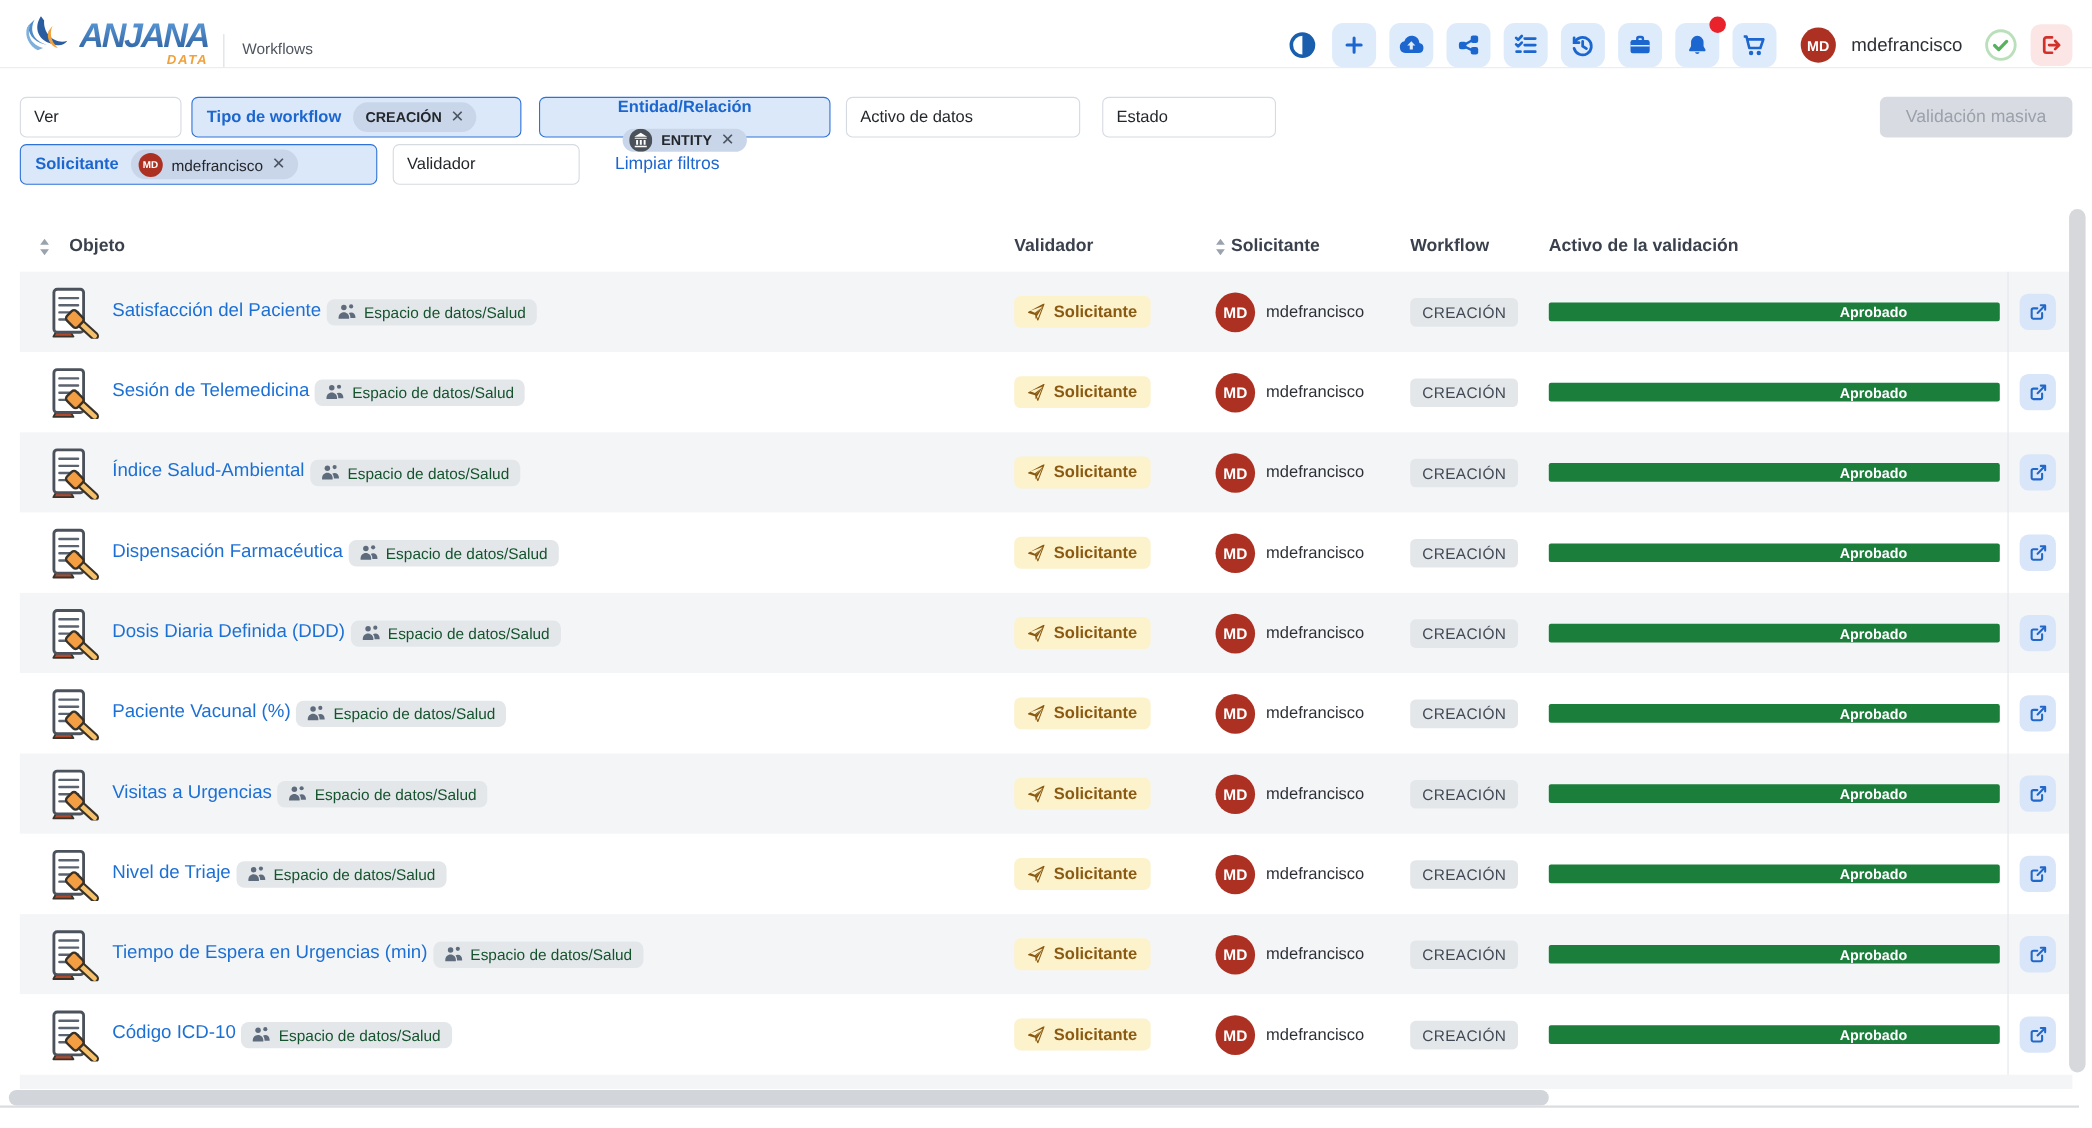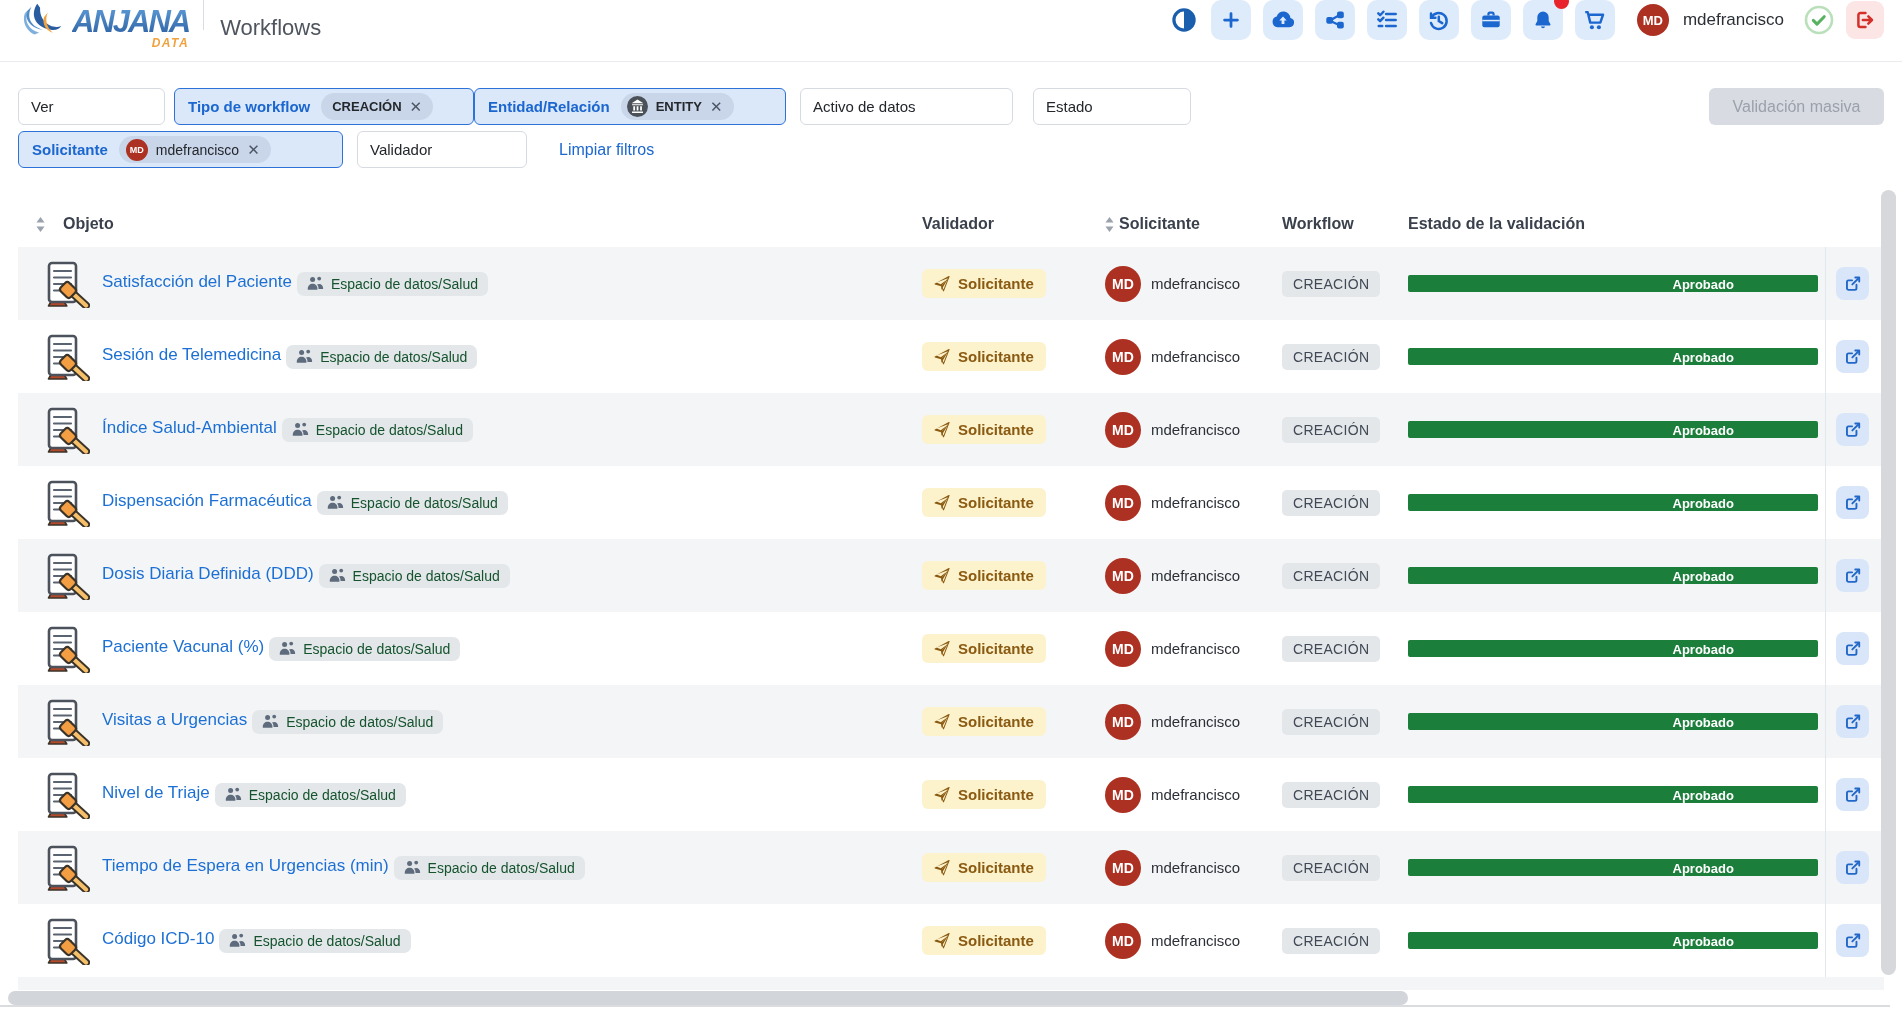--- a/index.html
+++ b/index.html
@@ -3,28 +3,28 @@
 <meta charset="utf-8">
 <style>
   * { box-sizing: border-box; }
   html,body { margin:0; padding:0; }
   body {
     width:1902px; height:1025px; overflow:hidden; position:relative;
     background:#fff; font-family:"Liberation Sans", sans-serif; color:#23262b;
   }
 
   
-  .app-header { height:62px; display:flex; align-items:flex-start; padding:0 18px; border-bottom:1px solid #e9ebef; background:#fff; }
+  .app-header { height:62px; display:flex; align-items:flex-end; padding:0 18px; border-bottom:1px solid #e9ebef; background:#fff; }
   .logo { display:flex; align-items:center; gap:4px; }
   .wordmark { position:relative; line-height:1; padding-bottom:8px; }
   .wordmark-main { font-size:31px; font-weight:bold; font-style:italic; letter-spacing:-2px;
       background:linear-gradient(180deg,#5f9fda 0%,#2a5d9f 100%); -webkit-background-clip:text; background-clip:text; color:transparent; }
   .wordmark-sub { position:absolute; right:0; bottom:-4px; font-size:12px; font-weight:bold; font-style:italic; color:#f0a23e; letter-spacing:1.5px; }
   .hdr-divider { width:1px; height:30px; background:#d9dce2; margin:0 16px 0 14px; }
-  .page-title { font-size:22px; color:#4f555e; font-weight:500; }
+  .page-title { font-size:14px; color:#4f555e; font-weight:500; }
 
   .toolbar { margin-left:auto; display:flex; align-items:center; gap:12px; }
   .tb-plain { width:30px; height:30px; display:flex; align-items:center; justify-content:center; cursor:pointer; }
   .tb-btn { width:40px; height:40px; border-radius:10px; background:#deebfb; border:none; padding:0;
       display:flex; align-items:center; justify-content:center; position:relative; cursor:pointer; }
   .tb-dot { position:absolute; top:-6px; right:-6px; width:15px; height:15px; border-radius:50%; background:#e8232b; }
   .avatar { border-radius:50%; background:#ad3123; color:#fff; font-weight:bold;
       display:flex; align-items:center; justify-content:center; flex:0 0 auto; }
   .avatar.hdr { width:32px; height:32px; font-size:13px; margin-left:10px; }
   .user-name { font-size:17px; color:#2c3036; margin:0 8px 0 2px; }
@@ -41,21 +41,21 @@
   .w-ver { width:147px; }
   .w-activo { width:213px; margin-left:14px; }
   .nombre-wrap { position:relative; margin-left:14px; }
   .w-nombre { width:285px; padding-right:42px; }
   .funnel { position:absolute; right:11px; top:8px; }
   .w-estado { width:158px; margin-left:20px; }
   .w-validador { width:170px; margin-left:14px; }
   .fbox { height:37px; border:1.5px solid #2e72d8; border-radius:6px; background:#dbe8fa;
       display:flex; align-items:center; gap:11px; padding:0 13px; }
   .box-tipo { width:300px; margin-left:9px; }
-  .box-entidad { width:312px; margin-left:0; }
+  .box-entidad { width:265px; margin-left:16px;flex-direction:column; }
   .box-solic { width:325px; }
   .fbox-label { font-size:15px; font-weight:bold; color:#1b66cf; white-space:nowrap; }
   .fchip { height:27px; border-radius:14px; background:#c9d6ea; display:flex; align-items:center;
       gap:8px; padding:0 11px; font-size:13px; font-weight:bold; color:#23262b; white-space:nowrap; }
   .fchip .chip-x { font-size:15px; font-weight:normal; color:#4b5563; cursor:pointer; line-height:1; }
   .avatar.chip { width:22px; height:22px; font-size:9px; margin-left:-4px; }
   .fchip.solic { font-weight:normal; font-size:14px; }
   .clear-link { margin-left:32px; font-size:16px; color:#1b66cf; text-decoration:none; cursor:pointer; }
   .bulk-btn { margin-left:auto; width:175px; height:37px; border:none; border-radius:6px;
       background:#d8dce2; color:#9ba1ab; font-size:16px; font-family:inherit; }
@@ -259,21 +259,21 @@
       <svg width="9" height="15" viewBox="0 0 9 15">
         <path fill="#9aa2ad" d="M4.5 0 8.5 5.4h-8z"></path>
           <path fill="#9aa2ad" d="M4.5 15 .5 9.6h8z"></path>
       </svg>
       <span>Solicitante</span>
     </div>
     <div class="th-workflow">
       <span>Workflow</span>
     </div>
     <div class="th-estado">
-      <span>Estado de la validación</span>
+      <span>Activo de la validación</span>
     </div>
     <div></div>
   </div>
 
   <div>
 
       <div class="wf-row">
         <div class="cell-objeto">
           <svg width="48" height="48" viewBox="0 0 48 48">
             <path d="M9 41.5 h13 l2.8 4.5 H6.5 z" fill="#b14a2b" stroke="#3a332a" stroke-width="1.6" stroke-linejoin="round"></path>

